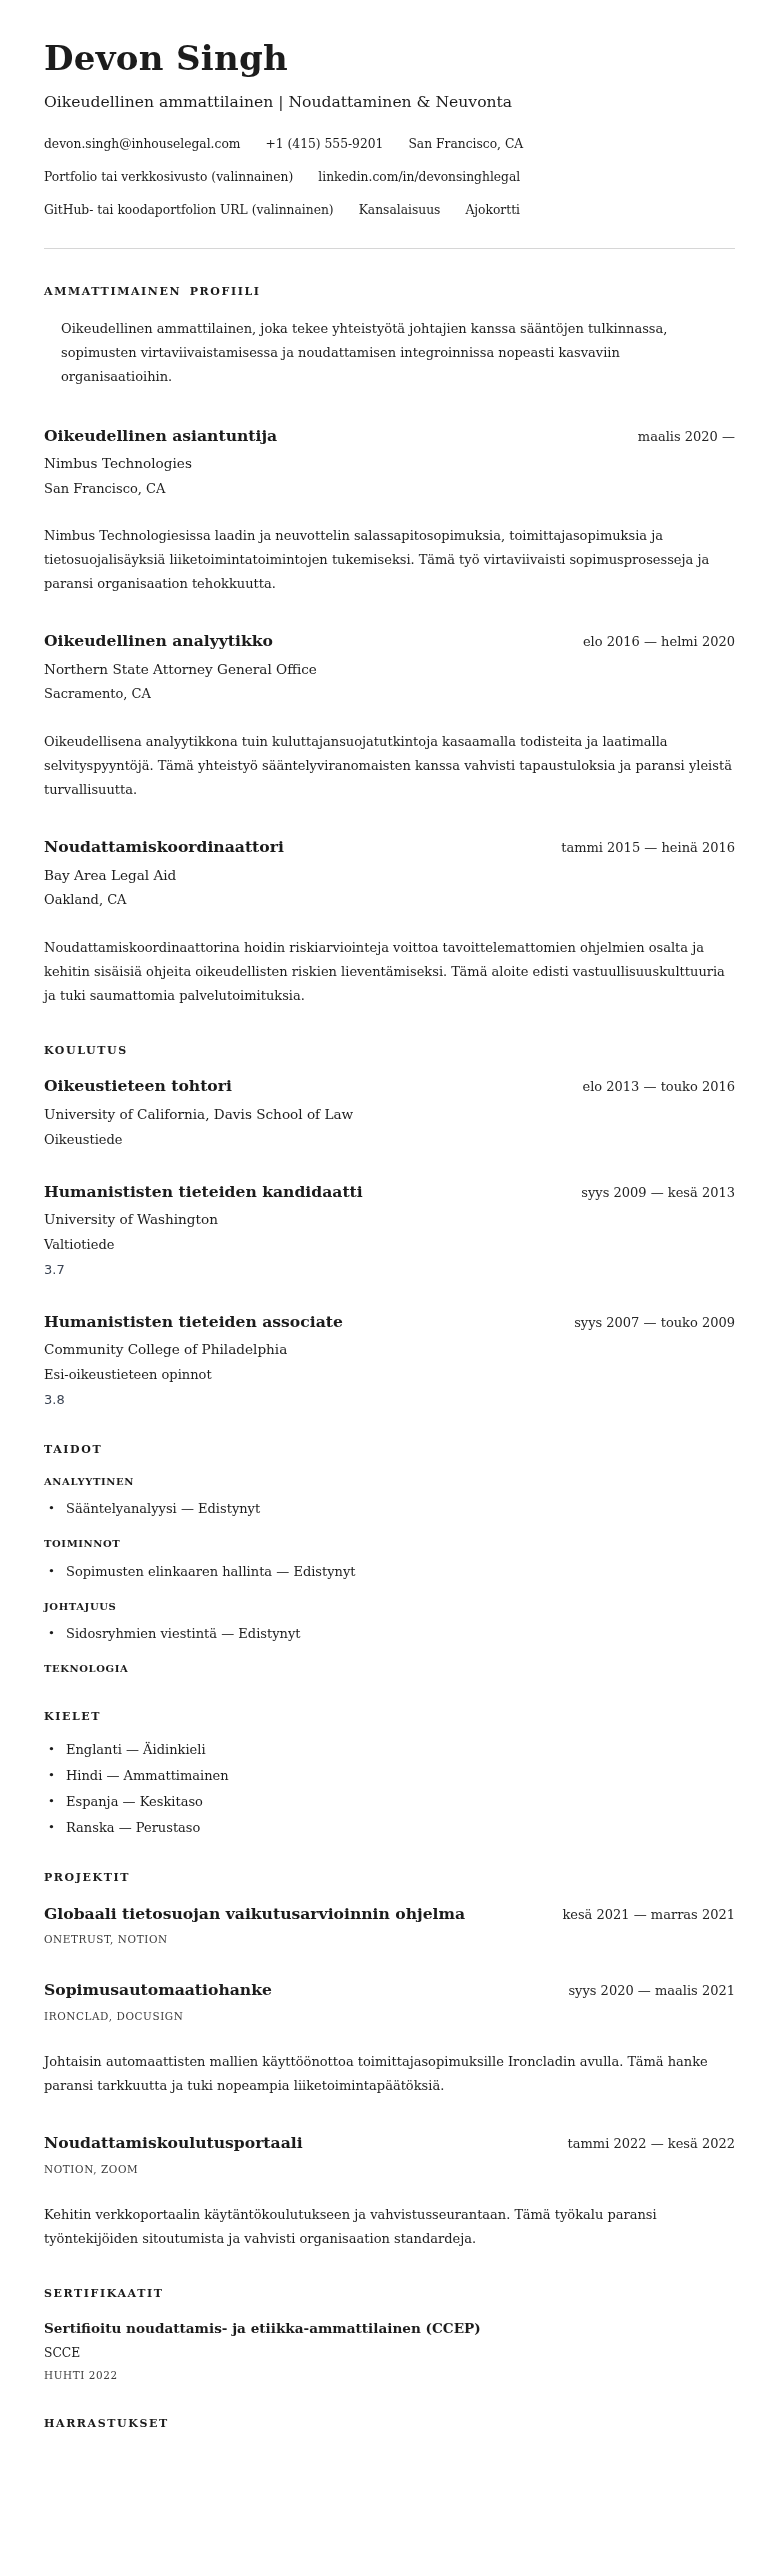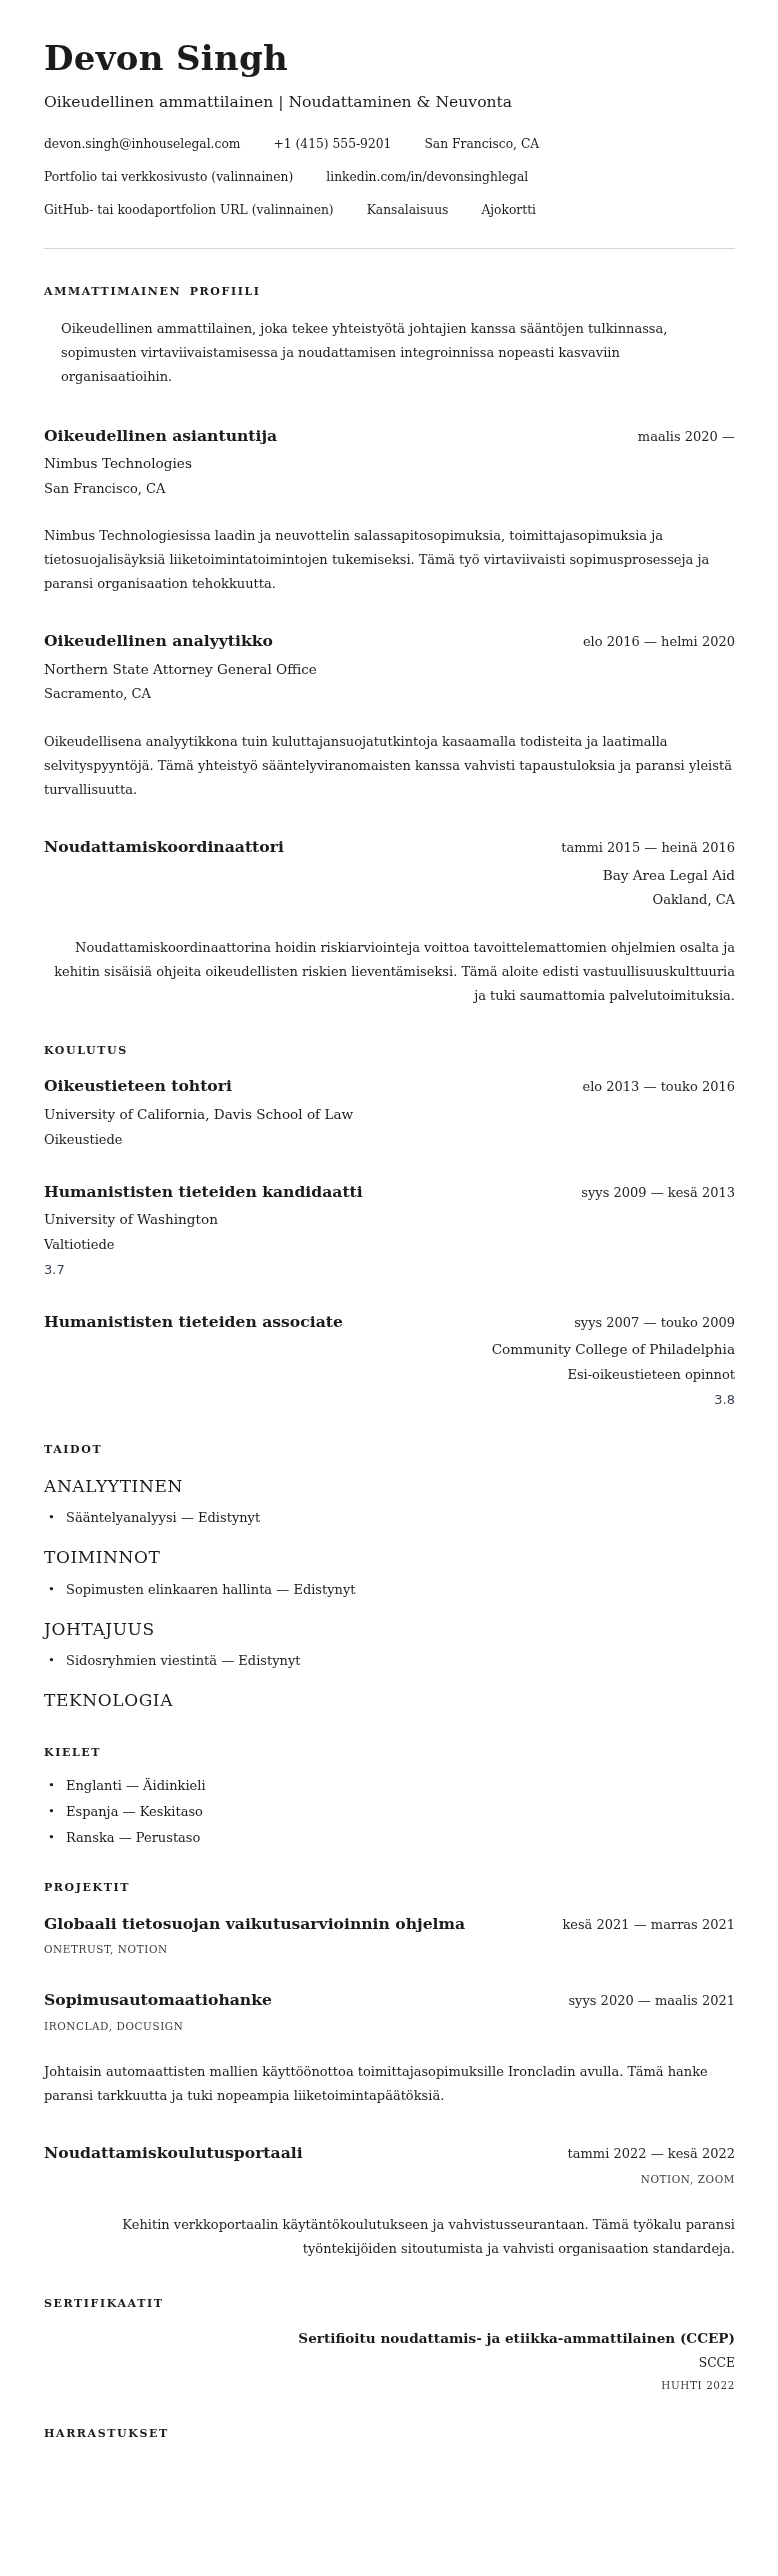--- a/index.html
+++ b/index.html
@@ -24,21 +24,21 @@
     letter-spacing: 0.3px;
     margin: 0 0 11.7px 0;
     line-height: 1.1;
   }
   .headline {
     font-size: 15.6px;
     margin: 16px 0 26px 0;
   }
   .contact-row {
     display: flex;
-    gap: 33px;
+    gap: 25px;
     font-size: 12.3px;
     margin-bottom: 19px;
     flex-wrap: wrap;
   }
   .contact-row:last-of-type { margin-bottom: 0; }
   .header-divider {
     border: none;
     border-top: 1.3px solid #d6d6d6;
     margin: 30.5px 0 0 0;
   }
@@ -51,21 +51,21 @@
     word-spacing: 3.2px;
     margin: 0 0 19.5px 0;
   }
   .body-text {
     font-size: 13px;
     line-height: 1.85;
     margin: 17px;
   }
   
   .entry { margin-bottom: 35px; }
-  .entry:last-child { margin-bottom: 0; text-align: right; }
+  .entry:last-child { margin-bottom: 0; }
   .entry-head {
     display: flex;
     justify-content: space-between;
     align-items: baseline;
     gap: 26px;
     margin-bottom: 10.4px;
   }
   .entry-title {
     font-size: 15.6px;
     font-weight: 700;
@@ -96,22 +96,22 @@
     margin: 10.4px 0 0 0;
   }
   .tools-line {
     font-size: 10.4px;
     letter-spacing: 0.6px;
     color: #3c3c3c;
     margin: 0;
   }
   
   .sub-heading {
-    font-size: 17px;
-    font-weight: 400;
+    font-size: 10px;
+    font-weight: 700;
     letter-spacing: 0.6px;
     margin: 0 0 14.3px 0;
   }
   ul.dot-list {
     list-style: none;
     margin: 0 0 22px 0;
     padding: 0;
   }
   ul.dot-list:last-child { margin-bottom: 0; }
   ul.dot-list li {
@@ -260,20 +260,21 @@
       <li><span>Sidosryhmien viestintä — Edistynyt</span></li>
     </ul>
 
     <h3 class="sub-heading">TEKNOLOGIA</h3>
   </section>
 
   <section class="section">
     <h2 class="section-heading">KIELET</h2>
     <ul class="dot-list">
       <li><span>Englanti — Äidinkieli</span></li>
+      <li><span>Hindi — Ammattimainen</span></li>
       <li><span>Espanja — Keskitaso</span></li>
       <li><span>Ranska — Perustaso</span></li>
     </ul>
   </section>
 
   <section class="section">
     <h2 class="section-heading">PROJEKTIT</h2>
 
     <div class="entry">
       <div class="entry-head">

